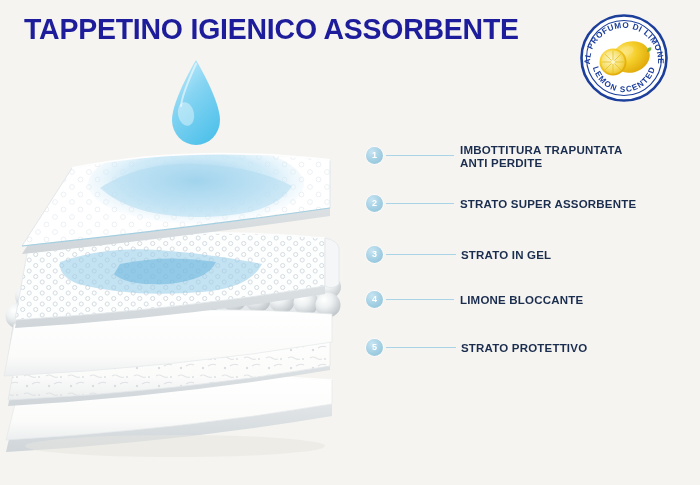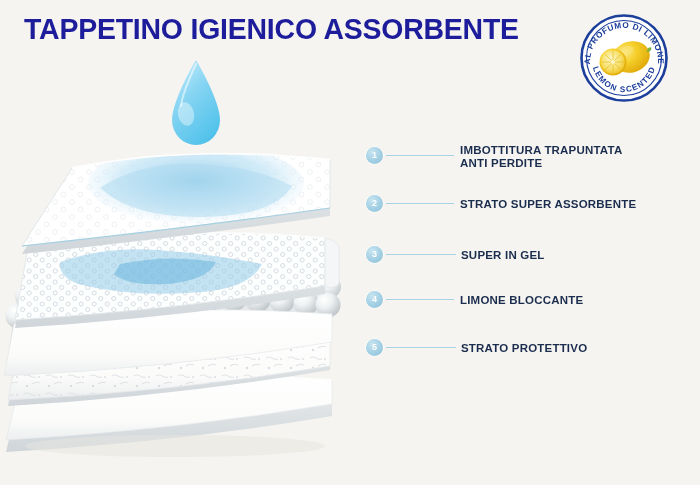--- a/index.html
+++ b/index.html
@@ -300,21 +300,21 @@
 
     <div class="callout">
       <div class="cnum" style="top:195px;">2</div>
       <div class="cline" style="left: 386px; top: 203px; width: 68px; background: rgb(169, 211, 230);"></div>
       <div class="clabel" style="left: 460px; top: 198px; color: rgb(27, 45, 78);">STRATO SUPER ASSORBENTE</div>
     </div>
 
     <div class="callout">
       <div class="cnum" style="top:246px;">3</div>
       <div class="cline" style="left: 386px; top: 254px; width: 70px; background: rgb(169, 211, 230);"></div>
-      <div class="clabel" style="left: 461px; top: 249px; color: rgb(27, 45, 78);">SUPER IN GEL</div>
+      <div class="clabel" style="left: 461px; top: 249px; color: rgb(27, 45, 78);">STRATO IN GEL</div>
     </div>
 
     <div class="callout">
       <div class="cnum" style="top:291px;">4</div>
       <div class="cline" style="left: 386px; top: 299px; width: 68px; background: rgb(169, 211, 230);"></div>
       <div class="clabel" style="left: 460px; top: 294px; color: rgb(27, 45, 78);">LIMONE BLOCCANTE</div>
     </div>
 
     <div class="callout">
       <div class="cnum" style="top:339px;">5</div>

